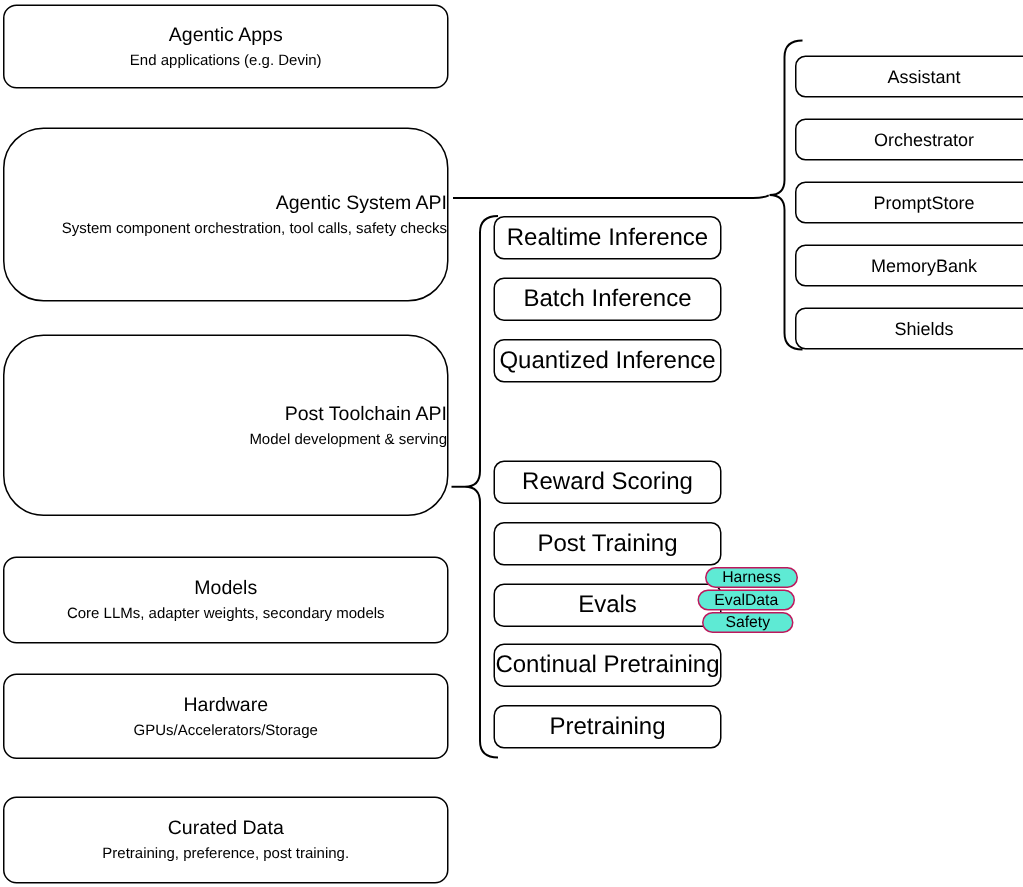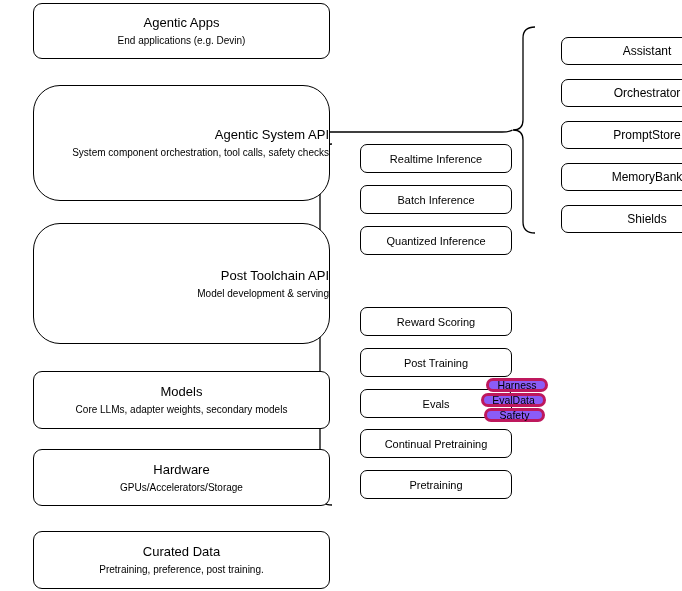--- a/index.html
+++ b/index.html
@@ -4,33 +4,32 @@
 <style>
   html,body{margin:0;padding:0;background:#ffffff;}
   #canvas{
     position:relative;width:682px;height:591px;background:#ffffff;overflow:hidden;
     font-family:"Liberation Sans", sans-serif;color:#000;
   }
   .node{
     position:absolute;box-sizing:border-box;background:#ffffff;border:1px solid #000;
     display:flex;flex-direction:column;align-items:center;justify-content:center;
     text-align:center;
-    margin-left:31px;
   }
   .lbox{left:2px;width:297px;}
   .lbox .title{font-size:13px;line-height:16px;}
   .lbox .sub{font-size:10px;line-height:13px;margin-top:3px;}
   .r9{border-radius:9px;}
   .r27{border-radius:27px;align-items:flex-end;}
-  .mbox{left:329px;width:152px;height:29px;border-radius:7px;font-size:11px;}
+  .mbox{left:329px;width:152px;height:29px;border-radius:7px;font-size:16px;}
   .rbox{left:530px;width:172px;height:28px;border-radius:7px;font-size:12px;}
   .pill{
-    position:absolute;box-sizing:border-box;background:#8b5cf6;border:3px solid #be185d;
+    position:absolute;box-sizing:border-box;background:#5eead4;border:1px solid #be185d;
     border-radius:7px;height:14px;display:flex;align-items:center;justify-content:center;
-    font-size:10.5px;line-height:12px;z-index:5;margin-left:16px;
+    font-size:10.5px;line-height:12px;z-index:5;
   }
   #wires{position:absolute;left:0;top:0;width:682px;height:591px;z-index:1;}
   .node{z-index:2;}
 </style>
 </head>
 <body>
 
 <div id="canvas">
 
   <svg id="wires" viewBox="0 0 682 591" xmlns="http://www.w3.org/2000/svg">

